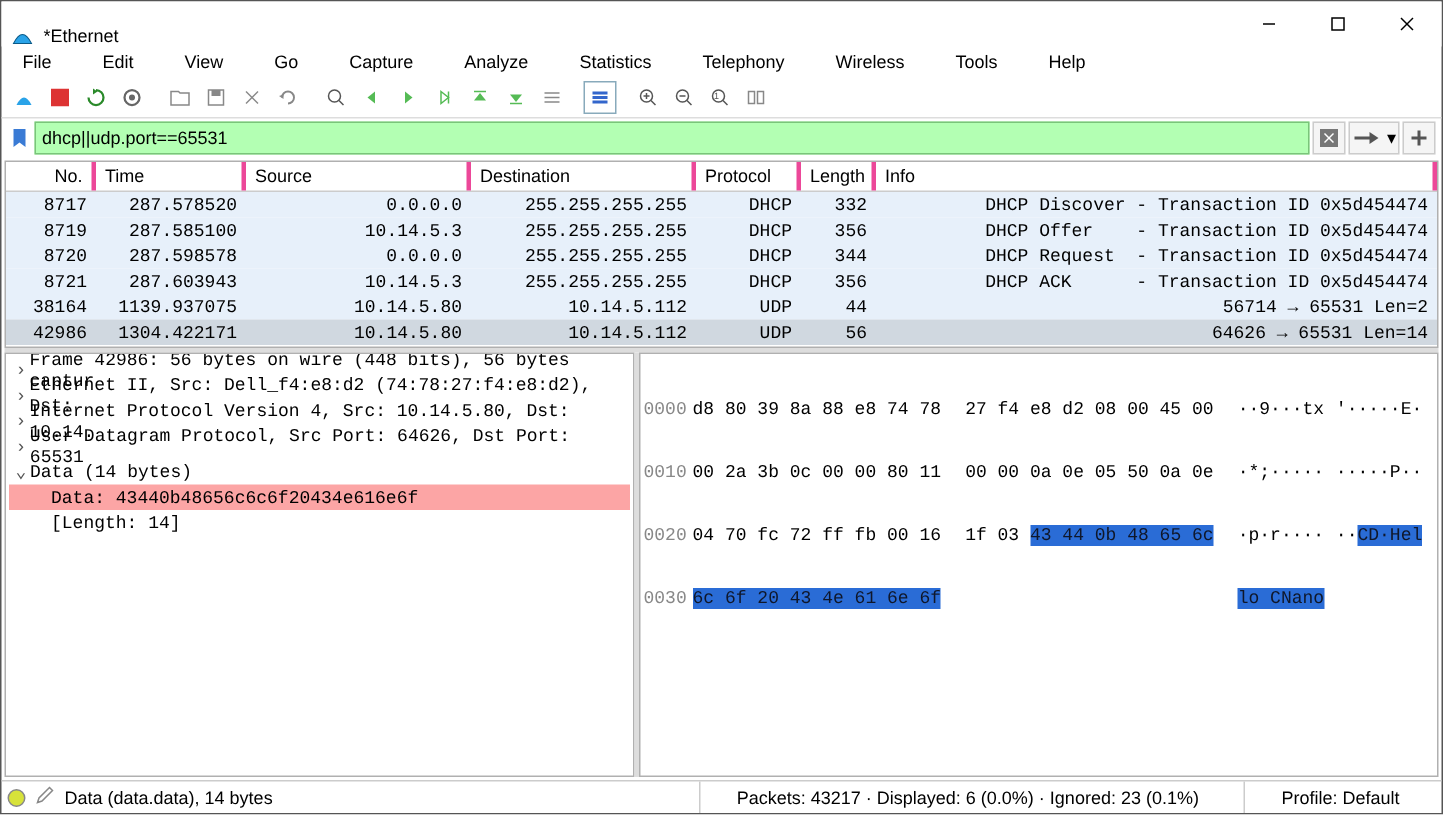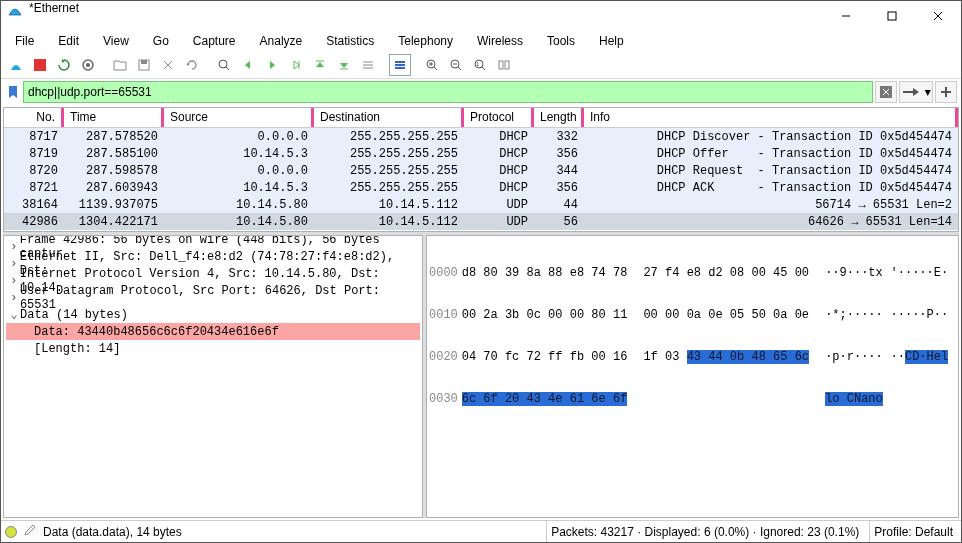--- a/index.html
+++ b/index.html
@@ -1,25 +1,25 @@
 <!DOCTYPE html>
 <html><head>
 <meta charset="utf-8">
 <style>
 * { box-sizing: border-box; margin: 0; padding: 0; }
 html, body { height: 100%; }
 body { font-family: "Segoe UI", Tahoma, sans-serif; font-size: 12px; background: #fff; color: #000; overflow: hidden; }
 .window { width: 962px; height: 543px; border: 1px solid #555; display: flex; flex-direction: column; }
-.titlebar { height: 30px; display: flex; align-items: flex-start; padding-left: 6px; background: #fff; }
+.titlebar { height: 30px; display: flex; align-items: flex-end; padding-left: 6px; background: #fff; }
 .titlebar .icon { width: 16px; height: 16px; margin-right: 6px; }
 .titlebar .title { flex: 1; font-size: 12px; }
 .winbtns { display: flex; height: 100%; }
 .winbtn { width: 46px; height: 100%; display: flex; align-items: center; justify-content: center; }
 .winbtn svg { width: 10px; height: 10px; }
-.menubar { height: 20px; display: flex; align-items: center; padding: 0 6px; gap: 8px; }
+.menubar { height: 20px; display: flex; align-items: center; padding: 0 6px; gap: 18px; }
 .menuitem { padding: 2px 8px; font-size: 12px; cursor: default; }
 .toolbar { height: 28px; display: flex; align-items: center; padding: 0 4px; gap: 2px; border-bottom: 1px solid #ddd; }
 .tbtn { width: 22px; height: 22px; display: flex; align-items: center; justify-content: center; border: 1px solid transparent; }
 .tsep { width: 6px; }
 .filterbar { height: 26px; display: flex; align-items: center; padding: 2px 4px; gap: 2px; }
 .filterbar .bm { width: 16px; height: 16px; display: flex; align-items: center; justify-content: center; }
 .filterbar input { flex: 1; height: 22px; background: #b3ffb3; border: 1px solid #7ac47a; padding: 0 4px; font-family: inherit; font-size: 12px; outline: none; }
 .filterbar .xbtn, .filterbar .arrbtn, .filterbar .plusbtn { width: 22px; height: 22px; display: flex; align-items: center; justify-content: center; border: 1px solid #ccc; background: #f5f5f5; }
 .filterbar .arrbtn { width: 34px; }
 .packetlist { flex: 0 0 125px; border: 1px solid #b0b0b0; margin: 2px 2px 0 2px; overflow: hidden; background: #fff; }
@@ -49,21 +49,21 @@
 .hex-line { display: flex; }
 .hex-off { width: 36px; color: #888; }
 .hex-bytes1 { width: 200px; }
 .hex-bytes2 { width: 200px; }
 .hex-asc1 { width: 72px; }
 .hex-asc2 { width: 72px; }
 .hexhl { background: #2a6cd6; color: #0f172a; }
 .statusbar { height: 22px; border-top: 1px solid #ccc; display: flex; align-items: center; font-size: 12px; padding: 0 4px; gap: 6px; }
 .statusbar .led { width: 12px; height: 12px; border-radius: 50%; background: #d7e23a; border: 1px solid #888; }
 .statusbar .sfill { flex: 1; }
-.statusbar .sseg { padding: 0 4px; border-left: 1px solid #ccc; height: 100%; display: flex; align-items: center; }
+.statusbar .sseg { padding: 0 24px; border-left: 1px solid #ccc; height: 100%; display: flex; align-items: center; }
 </style>
 </head>
 <body>
 
 <div class="window">
 
   <div class="titlebar">
     <span class="icon">
       <svg viewBox="0 0 16 16">
           <path d="M2 14 Q8 2 14 14 Z" fill="#2aa3e8" stroke="#0a5a88" stroke-width="0.7"></path>

